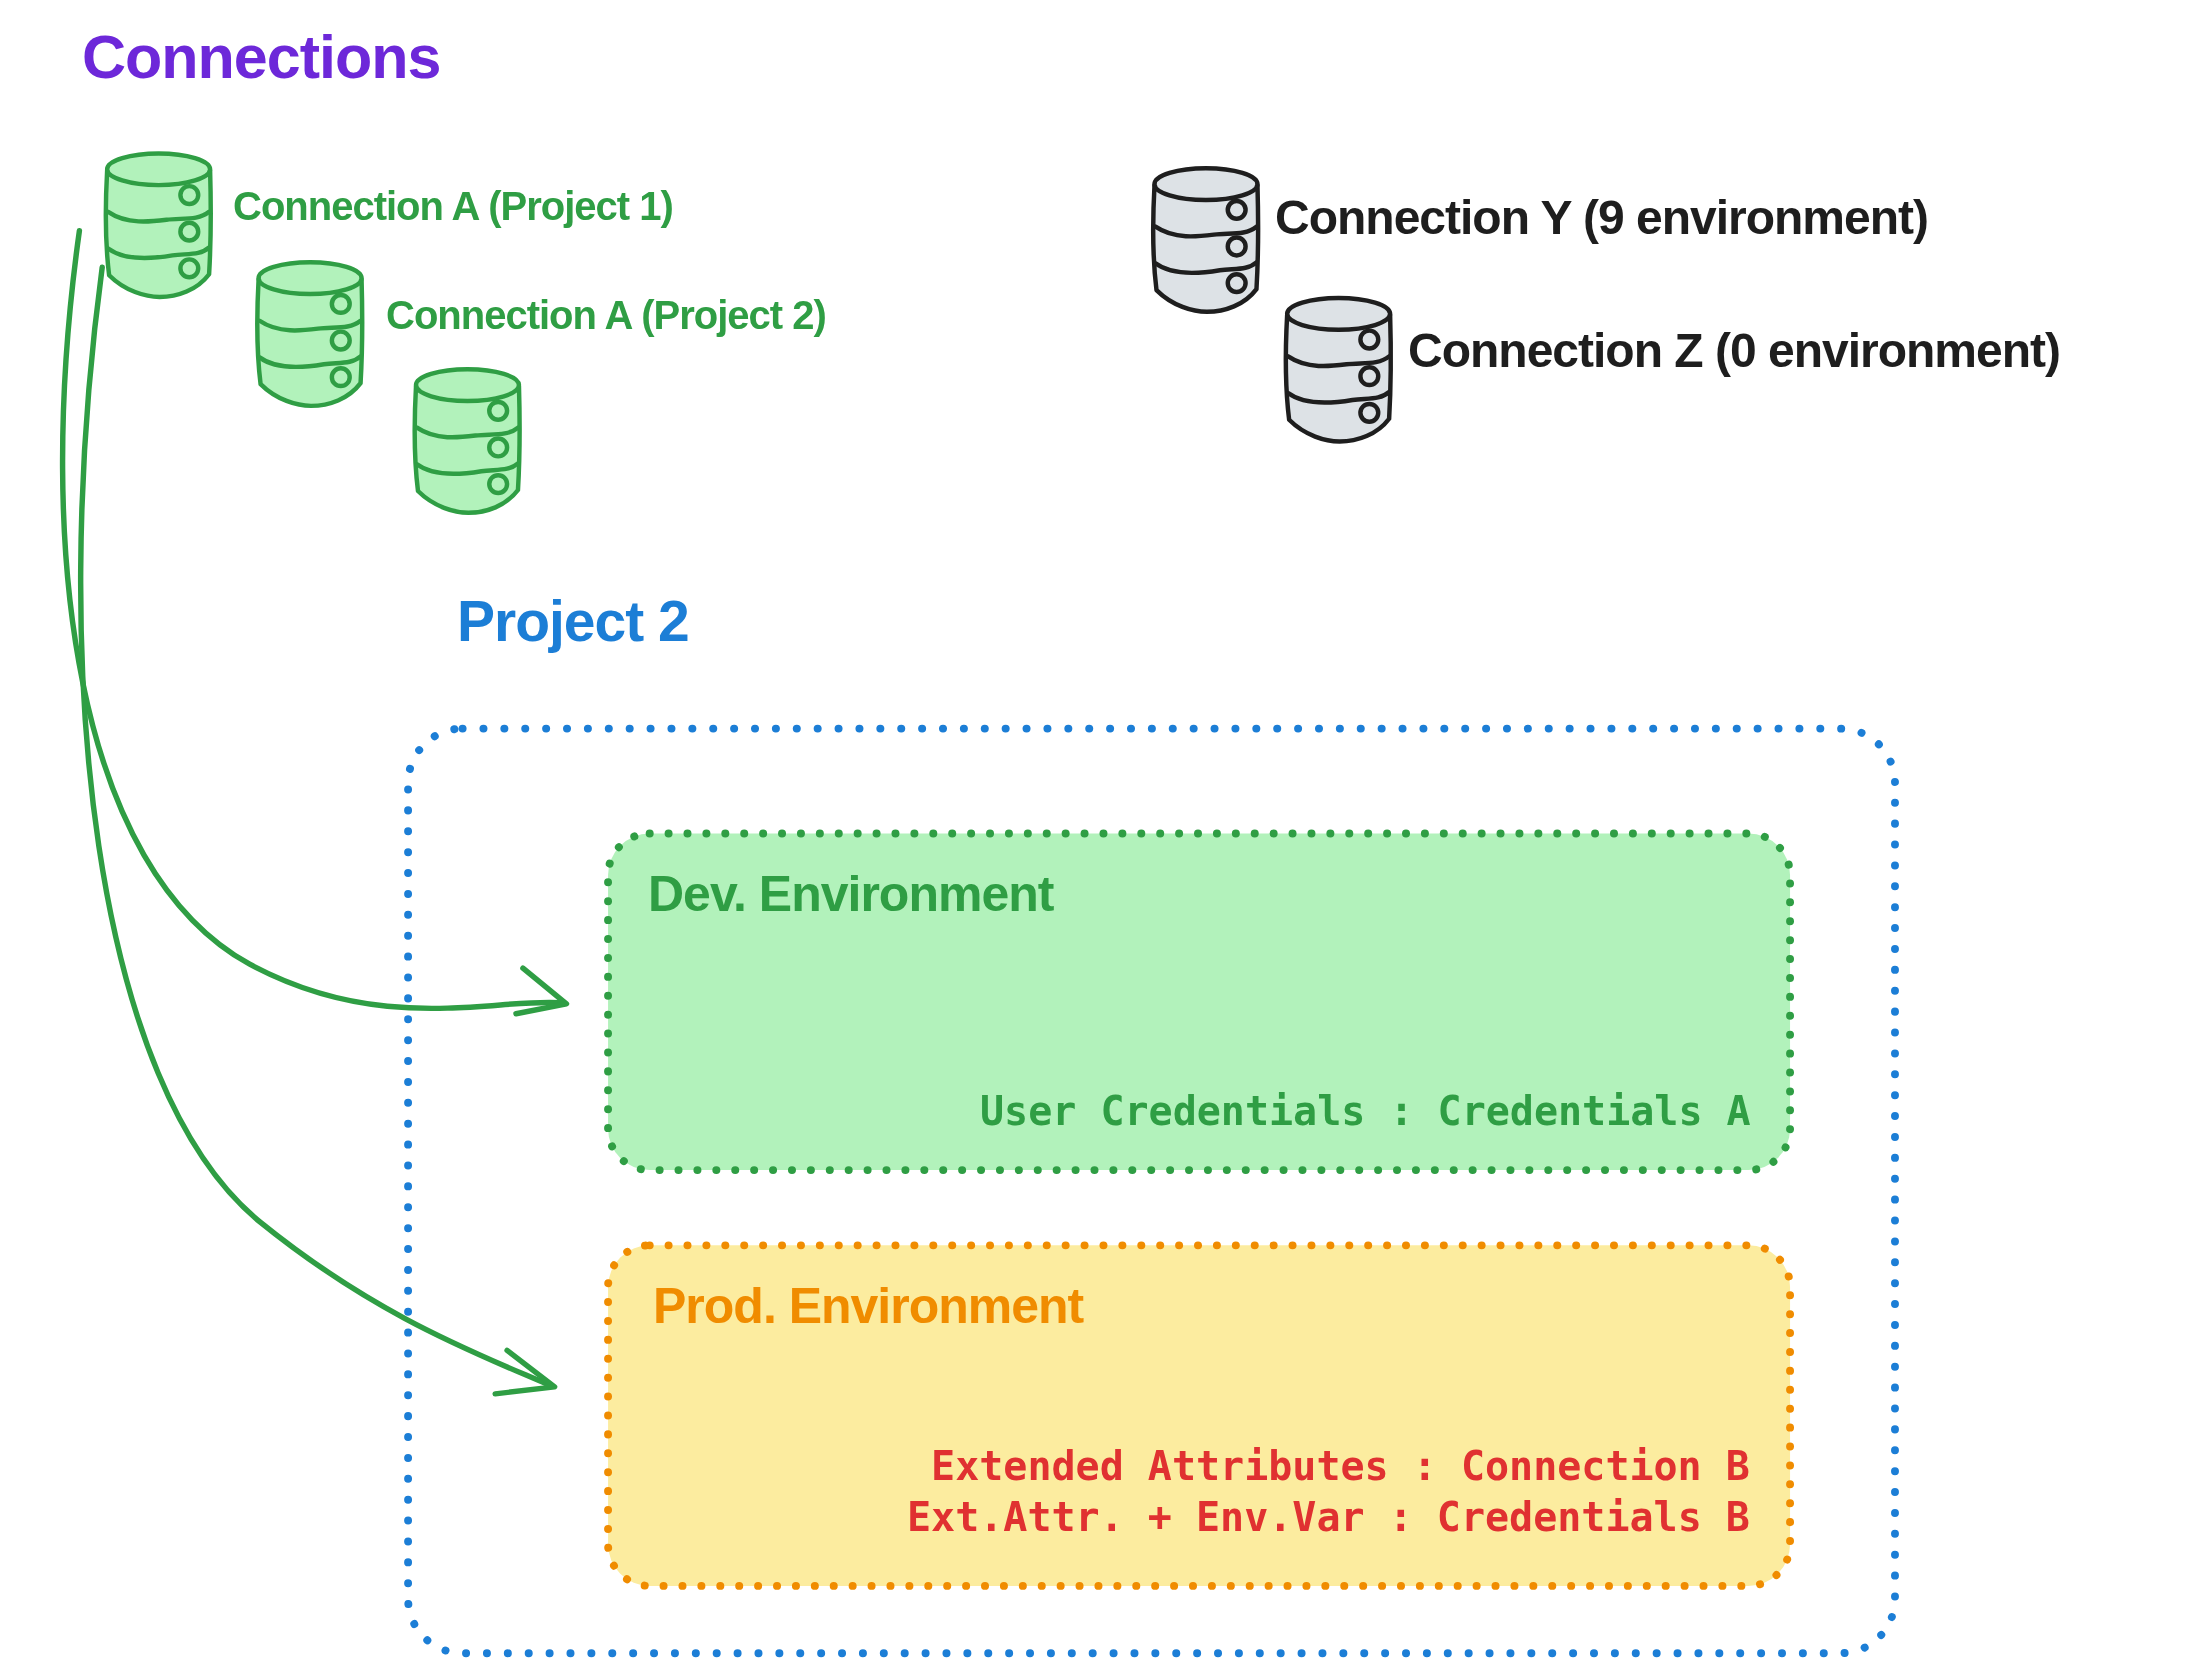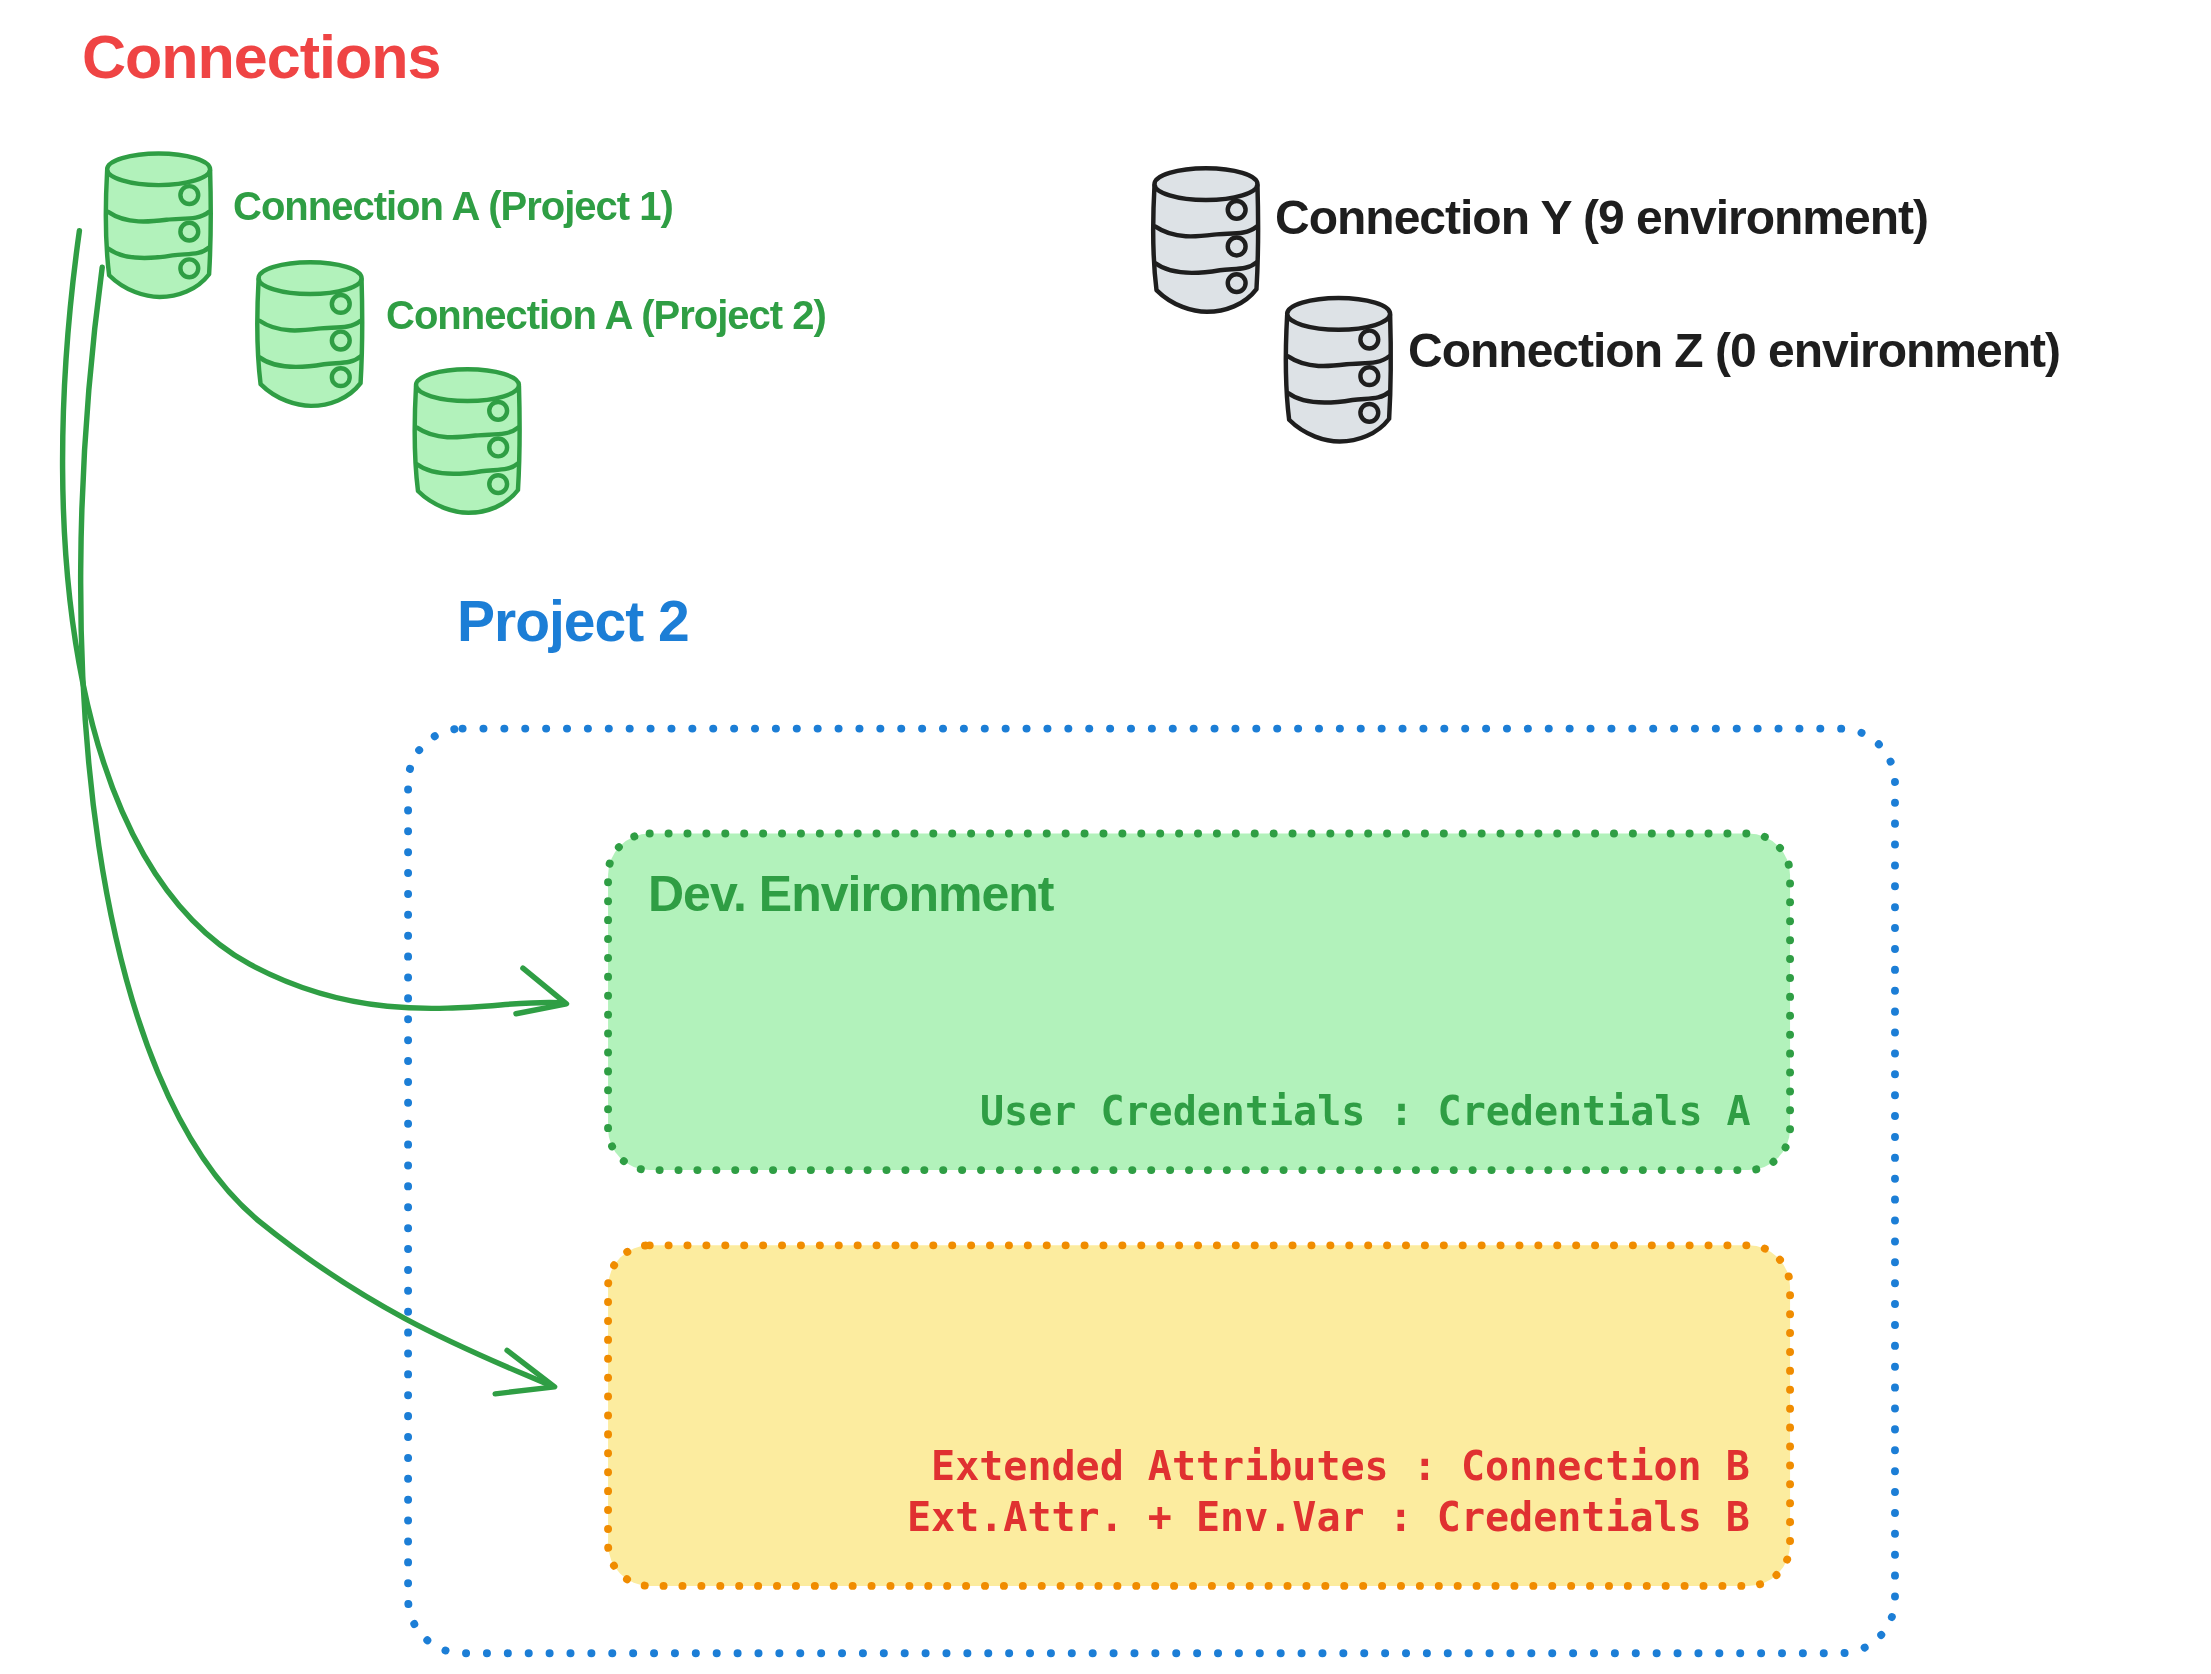--- a/index.html
+++ b/index.html
@@ -13,21 +13,21 @@
   }
   svg.layer {
     position: absolute;
     left: 0; top: 0;
     width: 2212px; height: 1674px;
   }
   .txt { position: absolute; white-space: nowrap; line-height: 1.1; }
   .hand { font-family: "Liberation Sans", sans-serif; font-weight: bold; letter-spacing: -1px; }
   .mono { font-family: "DejaVu Sans Mono", monospace; font-weight: bold; letter-spacing: 0; }
 
-  .diagram-title   { left: 82px;  top: 24px;   font-size: 61px; color: #ef4444; }
+  .diagram-title   { left: 82px;  top: 24px;   font-size: 61px; color: #6d28d9; }
   .lbl-green       { color: #2f9e44; font-size: 40px; }
   .lbl-black       { color: #1e1e1e; font-size: 48px; }
   .lbl-a1 { left: 233px;  top: 184px; }
   .lbl-a2 { left: 386px;  top: 293px; }
   .lbl-a3 { left: 543px;  top: 402px; }
   .lbl-y  { left: 1275px; top: 192px; }
   .lbl-z  { left: 1408px; top: 325px; }
 
   .project-title { left: 457px; top: 590px; font-size: 57px; color: #1c7ed6; }
 
@@ -85,19 +85,20 @@
   <div class="txt hand lbl-green lbl-a2">Connection A (Project 2)</div>
 
   <div class="txt hand lbl-black lbl-y">Connection Y (9 environment)</div>
   <div class="txt hand lbl-black lbl-z">Connection Z (0 environment)</div>
 
   <div class="txt hand project-title">Project 2</div>
 
   <div class="txt hand dev-title">Dev. Environment</div>
   <div class="txt mono dev-cred">User Credentials : Credentials A</div>
 
+  <div class="txt hand prod-title">Prod. Environment</div>
   <div class="txt mono prod-creds">
     <div>Extended Attributes : Connection B</div>
     <div>Ext.Attr. + Env.Var : Credentials B</div>
   </div>
 
 </div>
 
 
 </body></html>

